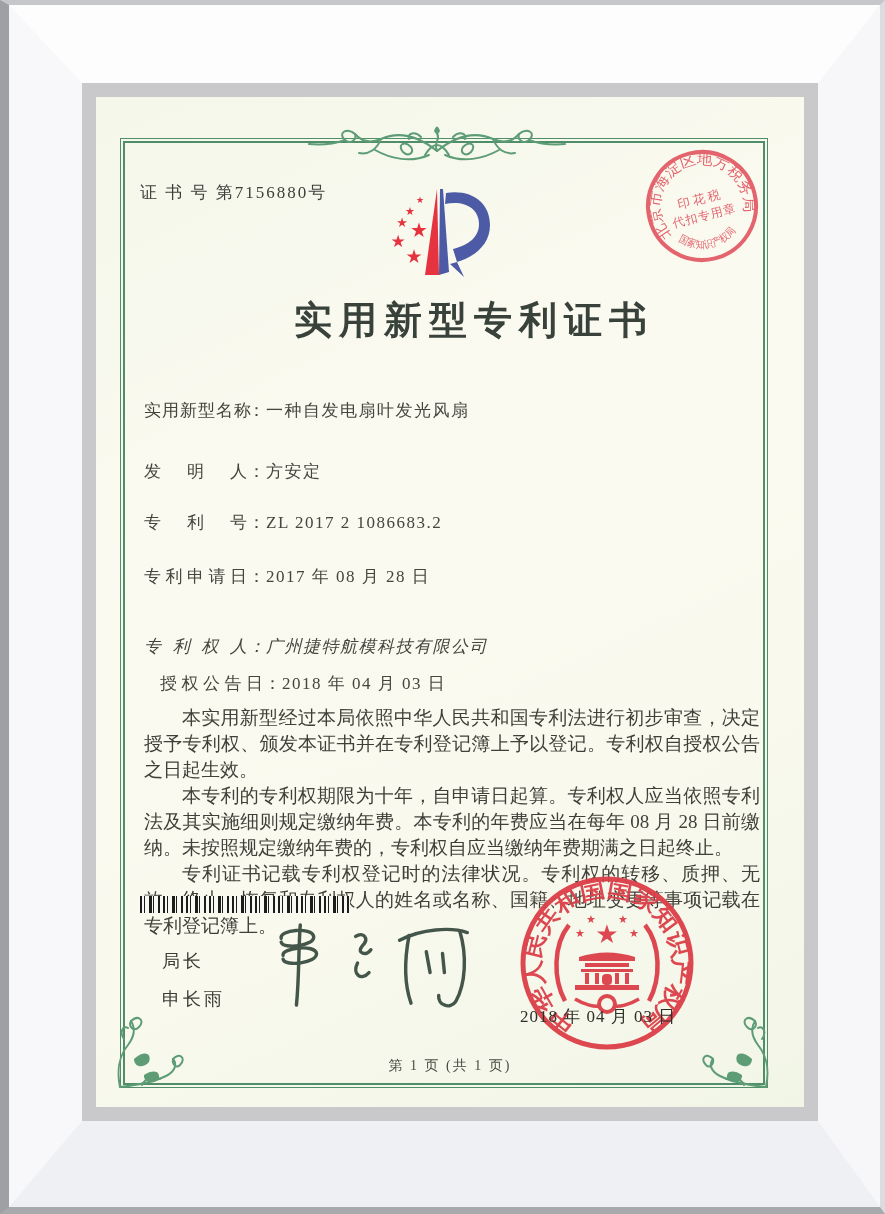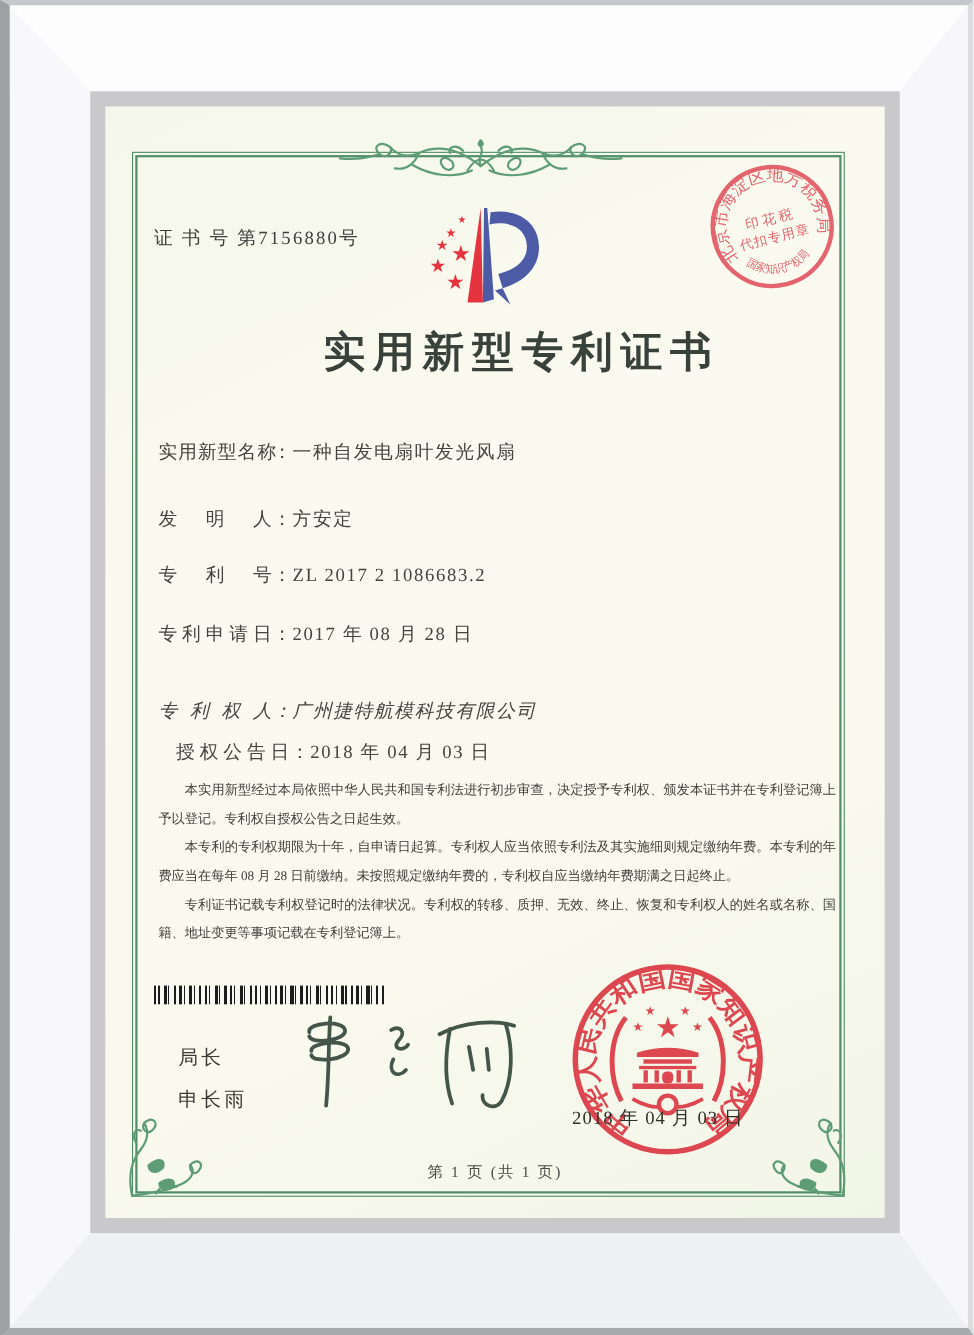--- a/index.html
+++ b/index.html
@@ -26,21 +26,21 @@
 
   .cert-no{font-size:17px;letter-spacing:2px;color:#3e3e3a;}
   .title{width:100%;text-align:center;font-size:38px;letter-spacing:7px;
     font-weight:600;color:#38413a;}
 
   .field-row{font-size:17px;color:#45443e;letter-spacing:1px;white-space:nowrap;}
   .field-label{display:inline-block;width:104px;text-align:justify;
     text-align-last:justify;-moz-text-align-last:justify;vertical-align:top;}
   .field-value{letter-spacing:1.5px;}
 
-  .body-text{width:616px;font-size:12px;line-height:26px;color:#403f39;}
+  .body-text{width:616px;font-size:19px;line-height:26px;color:#403f39;}
   .body-text p{margin:0;text-indent:2em;text-align:justify;}
 
   .barcode{background:repeating-linear-gradient(90deg,
       #1c1c1c 0 2px,#f8f8f2 2px 4px,#1c1c1c 4px 5px,#f8f8f2 5px 9px,
       #1c1c1c 9px 12px,#f8f8f2 12px 13px,#1c1c1c 13px 14px,#f8f8f2 14px 18px,
       #1c1c1c 18px 20px,#f8f8f2 20px 23px);}
 
   .signer{font-size:18px;color:#3c3c36;letter-spacing:3px;
     font-family:Liberation Mono, monospace;}
 
@@ -104,21 +104,21 @@
         <path d="M61,62 C67,55 75,61 68,68 C64,72 60,67 61,62"></path>
         <path d="M12,42 C7,35 11,28 16,31"></path>
         <path d="M30,88 C34,80 42,78 48,82"></path>
       </g>
       <g fill="#5d9c75">
         <path d="M22,62 C32,53 40,56 37,65 C31,72 22,70 22,62 Z"></path>
         <path d="M32,78 C42,71 50,75 46,83 C39,88 31,84 32,78 Z"></path>
       </g>
     </svg>
 
-    <div class="abs cert-no" style="left:44px;top:108px;">证 书 号 第7156880号</div>
+    <div class="abs cert-no" style="left:44px;top:84px;">证 书 号 第7156880号</div>
 
     <svg class="abs tax-seal" style="left:546px;top:49px;" width="120" height="120" viewBox="0 0 120 120">
       <circle cx="60" cy="60" r="54" fill="none" stroke="#e25863" stroke-width="4"></circle>
       <defs>
         <path id="taxtop" d="M 23.6,81 A 42,42 0 1 1 96.4,81"></path>
         <path id="taxbottom" d="M 28.8,88.1 A 42,42 0 0 0 91.2,88.1"></path>
       </defs>
       <text font-size="14.5" fill="#e25863">
         <textPath href="#taxtop" textLength="170" lengthAdjust="spacingAndGlyphs">北京市海淀区地方税务局</textPath>
       </text>

